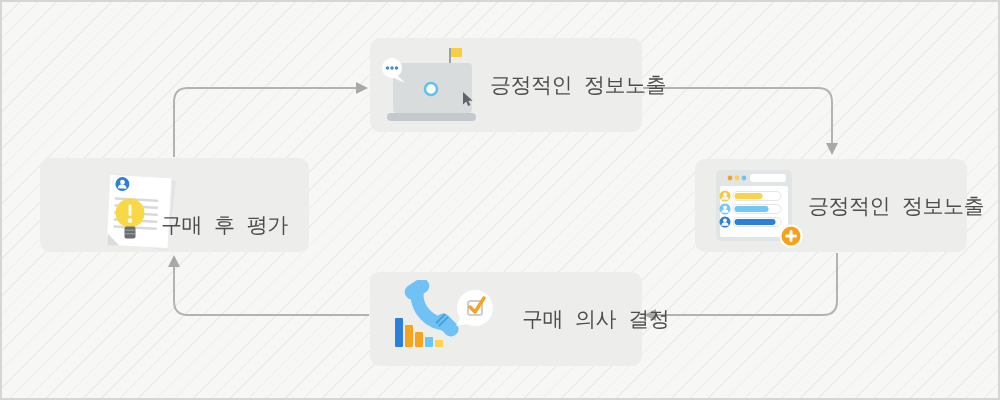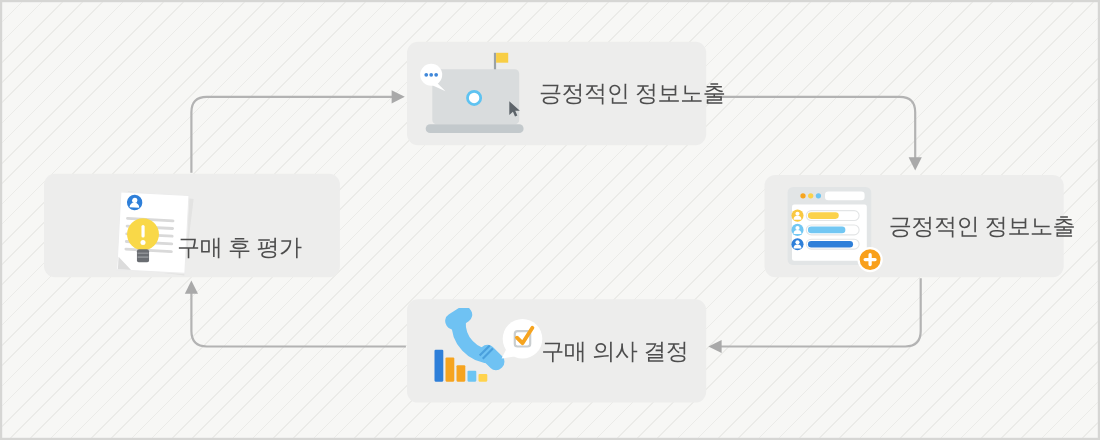--- a/index.html
+++ b/index.html
@@ -1,42 +1,42 @@
 <!DOCTYPE html>
 <html><head>
 <meta charset="utf-8">
 <style>
   html,body{margin:0;padding:0;background:#fff;}
   .canvas{
     position:relative;width:1000px;height:400px;box-sizing:border-box;
     border:2px solid #d6d6d4;overflow:hidden;
     background:#f7f7f5;
     background-image:repeating-linear-gradient(135deg,#f7f7f5 0 12px,#ebebe8 12px 13px);
-    font-family:Liberation Sans, sans-serif;
+    font-family:Liberation Mono, monospace;
   }
   .arrows{position:absolute;left:0;top:0;width:1000px;height:400px;}
   .node{
     position:absolute;background:#ededec;border-radius:10px;
   }
   .node-top{left:368px;top:36px;width:272px;height:94px;}
   .node-right{left:693px;top:157px;width:272px;height:93px;}
   .node-bottom{left:368px;top:270px;width:272px;height:94px;}
   .node-left{left:38px;top:156px;width:269px;height:94px;}
   .node .icon{position:absolute;}
   .node-top .icon{left:10px;top:8px;}
   .node-right .icon{left:12px;top:6px;}
   .node-bottom .icon{left:20px;top:8px;}
   .node-left .icon{left:60px;top:14px;}
   .label{
     position:absolute;top:50%;transform:translateY(-50%);
     font-size:21px;letter-spacing:-0.5px;color:#4d4d4d;white-space:nowrap;
   }
   .node-top .label{left:120px;}
   .node-right .label{left:113px;}
-  .node-bottom .label{left:122px;}
+  .node-bottom .label{left:152px;}
   .node-left .label{left:121px;margin-top:20px;}
 </style>
 </head>
 <body>
 
 <div class="canvas">
 
   <svg class="arrows" viewBox="0 0 1000 400">
     <g stroke="#b3b3b3" stroke-width="2" fill="none">
       <path d="M172 155 L172 100 Q172 86 186 86 L355 86"></path>

